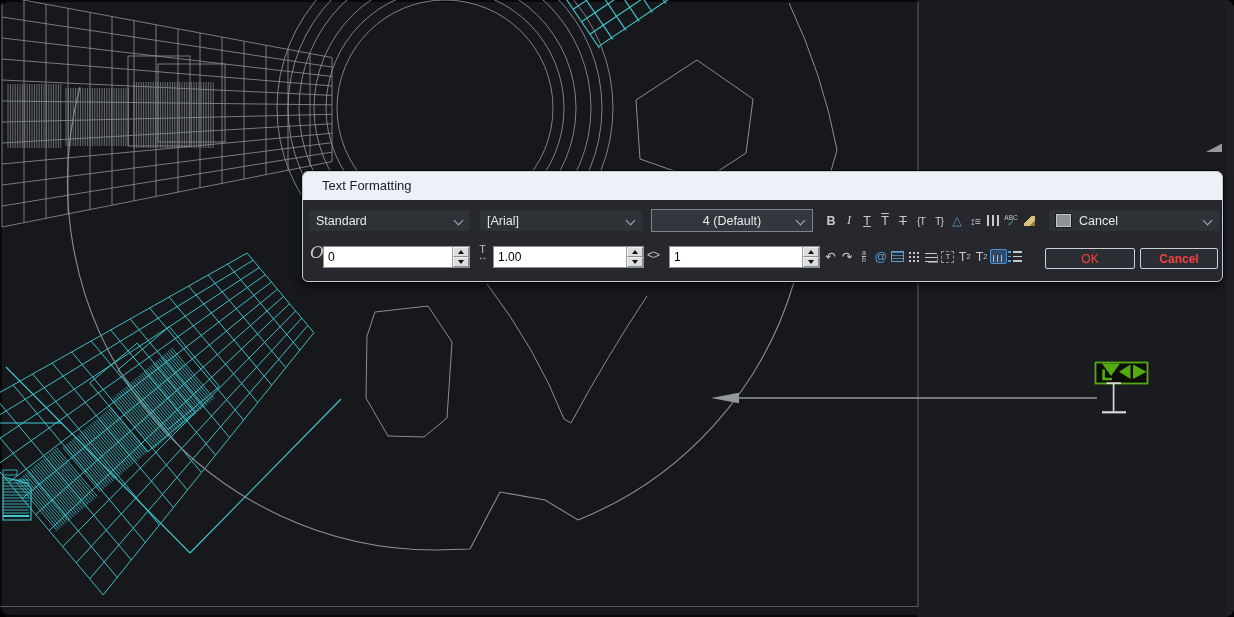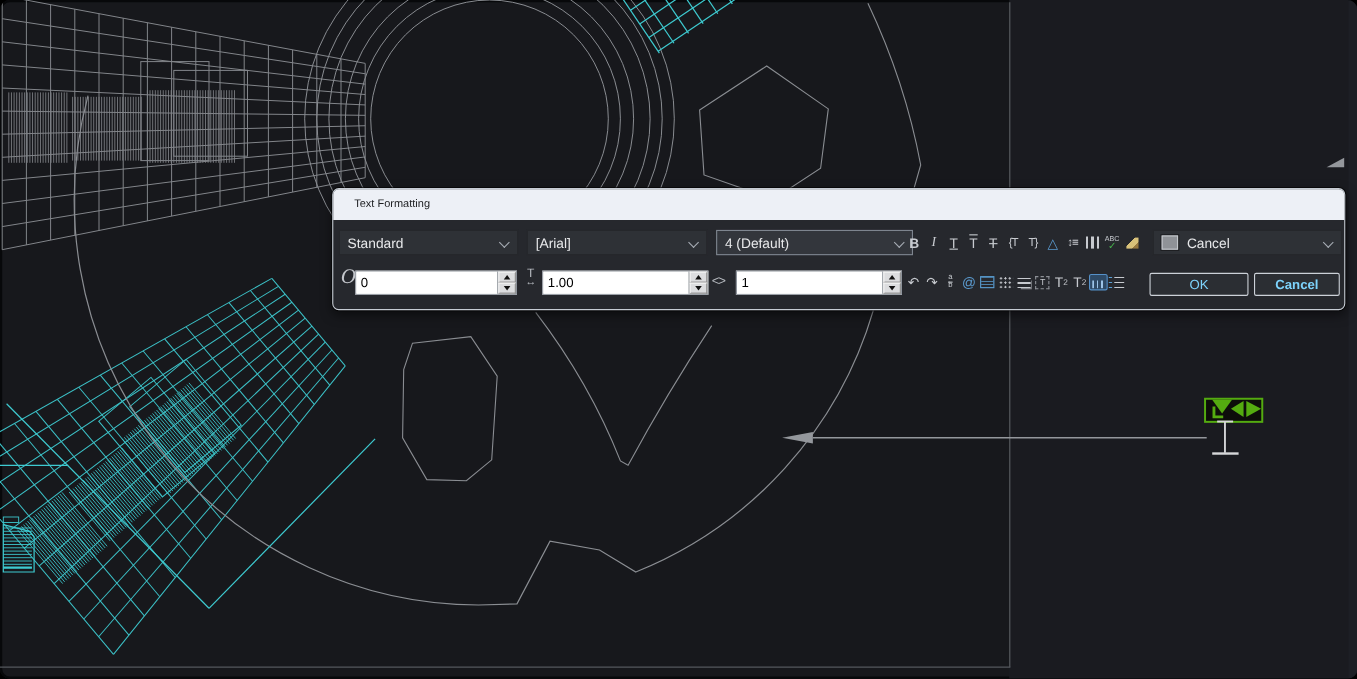--- a/index.html
+++ b/index.html
@@ -5,21 +5,21 @@
   html,body{margin:0;padding:0;background:#000;}
   *{box-sizing:border-box;}
   .frame{position:relative;width:1234px;height:617px;background:#17181c;border-radius:9px;
          overflow:hidden;box-shadow:inset 0 0 0 2px #07080a;font-family:"Liberation Sans",sans-serif;}
   #cad{position:absolute;left:0;top:0;}
   .edge-right{position:absolute;right:0;top:0;width:8px;height:100%;background:#212229;opacity:.55;}
 
   
   .dialog{position:absolute;left:302px;top:171px;width:921px;height:111px;background:#26282d;
           border:1px solid #c6ccd4;border-radius:6px;box-shadow:0 0 0 1px rgba(0,0,0,.6),0 4px 10px rgba(0,0,0,.5);}
-  .titlebar{height:28px;background:#edf0f6;border-radius:5px 5px 0 0;color:#1c1d20;font-size:10px;
+  .titlebar{height:28px;background:#edf0f6;border-radius:5px 5px 0 0;color:#1c1d20;font-size:13px;
             line-height:28px;padding-left:19px;}
   .dbody{position:relative;height:81px;}
 
   .combo{position:absolute;top:9px;height:23px;background:#2e3136;color:#e7e8ea;font-size:12.5px;
          display:flex;align-items:center;padding:0 7px;border:1px solid #25272b;}
   .combo.hl{border-color:#7e858f;background:#33363c;}
   .chev{position:absolute;right:8px;top:7px;width:7px;height:7px;border-left:1.6px solid #a7adb5;
         border-bottom:1.6px solid #a7adb5;transform:rotate(-45deg);}
   .swatch{width:15px;height:13px;background:#8f9297;border:1px solid #c3c7cc;box-shadow:0 0 0 1px #1b1c1f;margin-right:8px;}
 
@@ -69,21 +69,21 @@
   .field input{flex:1;min-width:0;border:0;outline:0;background:#fff;color:#000;
                font:12px "Liberation Sans",sans-serif;padding:1px 4px;}
   .spin{width:17px;display:flex;flex-direction:column;border-left:1px solid #9aa0a6;background:#c9c9c9;}
   .spin b{flex:1;background:#dcdddf;border:1px solid #f2f2f2;border-bottom-color:#8b8b8b;border-right-color:#8b8b8b;
           display:flex;align-items:center;justify-content:center;}
   .spin b span{width:0;height:0;border-left:3.5px solid transparent;border-right:3.5px solid transparent;}
   .spin b.up span{border-bottom:4.5px solid #111;}
   .spin b.dn span{border-top:4.5px solid #111;}
 
   .btn{position:absolute;top:48px;height:21px;background:#2b2e33;border:1px solid #ccd1d8;border-radius:2px;
-       color:#7dd3fc;font-size:12px;text-align:center;line-height:18px;}
+       color:#ef4444;font-size:12px;text-align:center;line-height:18px;}
 </style>
 </head>
 <body>
 
 <div class="frame">
   <svg id="cad" width="1234" height="617" viewBox="0 0 1234 617">
       <rect x="917.5" y="0" width="316.5" height="617" fill="#1a1b20"></rect>
       <g transform="translate(2,-4)" stroke="#8a8d92" fill="none" stroke-width="0.9" opacity="0.95">
         <line x1="0" y1="0" x2="330" y2="61.6"></line>
         <line x1="0" y1="21" x2="330" y2="71.05"></line>
@@ -221,21 +221,21 @@
     <div class="dbody">
 
       <div class="combo" style="left:176px;width:164px;">
         <span>[Arial]</span>
         <i class="chev"></i>
       </div>
       <div class="combo" style="left:5px;width:163px;">
         <span>Standard</span>
         <i class="chev"></i>
       </div>
-      <div class="combo hl" style="left:348px;width:179px;">
+      <div class="combo hl" style="left:348px;width:162px;justify-content:center;">
         <span>4 (Default)</span>
         <i class="chev"></i>
       </div>
       <div class="icons r1" id="fmt-icons">
           <span class="icon b">B</span>
           <span class="icon i">I</span>
           <span class="icon u">T</span>
           <span class="icon o">T</span>
           <span class="icon s">T</span>
           <span class="icon sm">{T</span>

